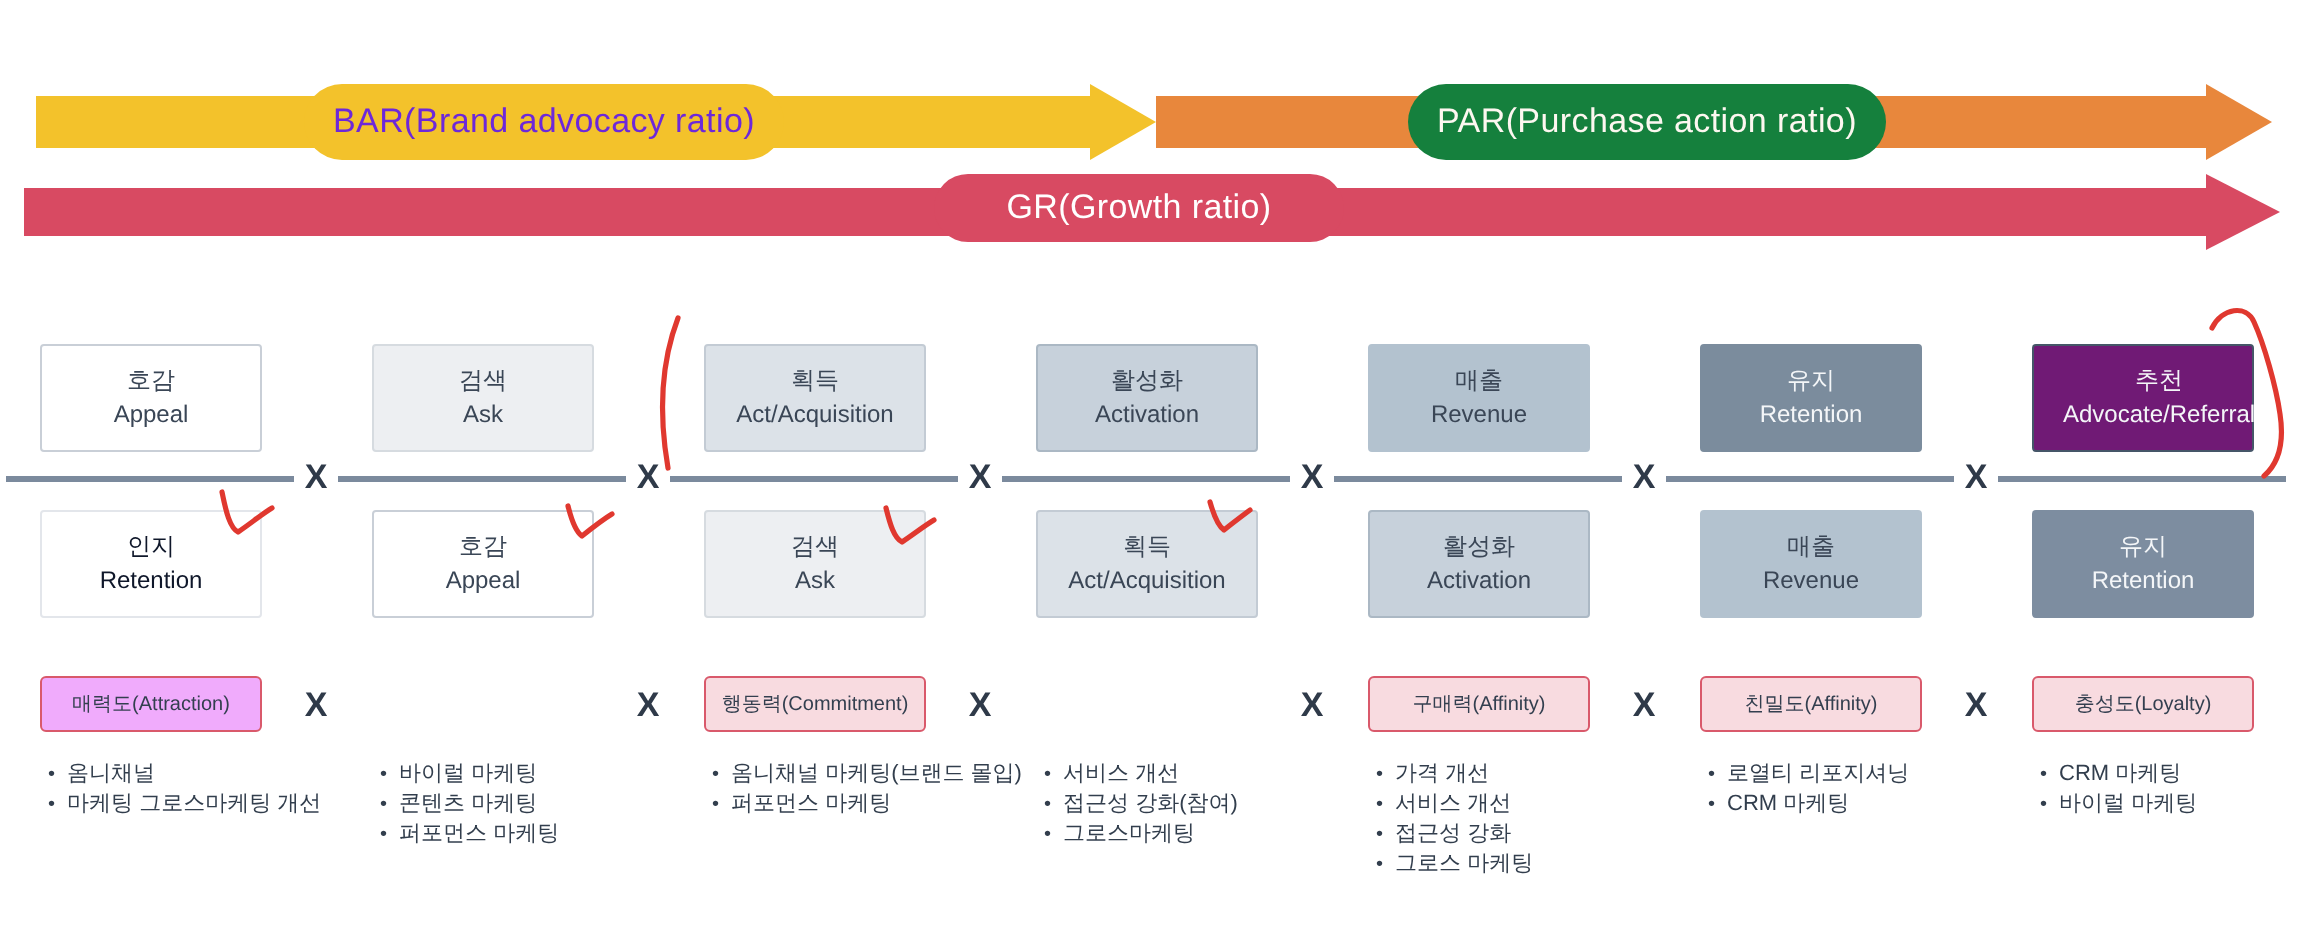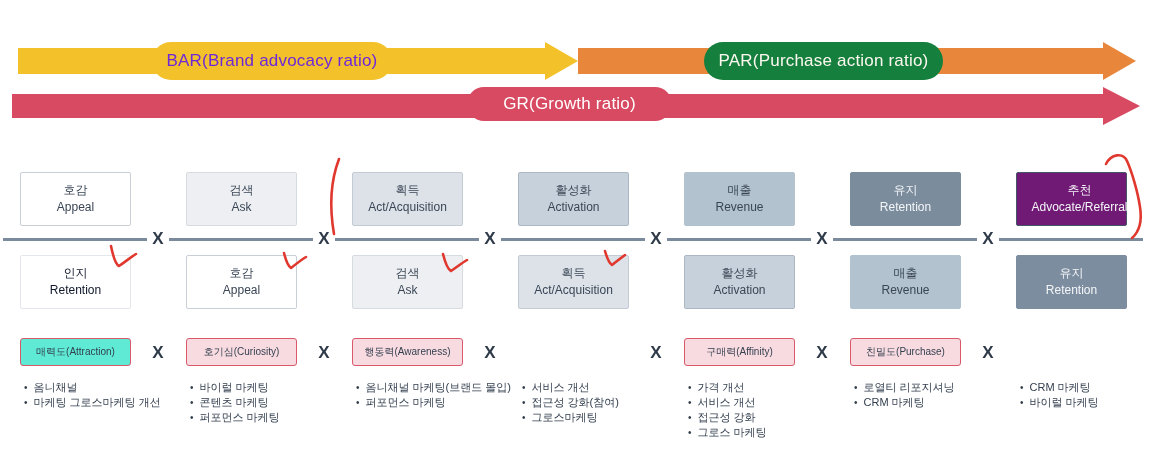--- a/index.html
+++ b/index.html
@@ -68,21 +68,21 @@
   <div class="col-cell" style="left: 3px;">
     <div class="stage-box numerator-box" style="background: rgb(255, 255, 255); border-color: rgb(201, 207, 215); color: rgb(58, 70, 86);">
       <span class="ko">호감</span>
       <span class="en">Appeal</span>
     </div>
     <div class="fraction-line" style="background: rgb(123, 138, 157);"></div>
     <div class="stage-box denominator-box" style="background: rgb(255, 255, 255); border-color: rgb(227, 230, 235); color: #0f172a;">
       <span class="ko">인지</span>
       <span class="en">Retention</span>
     </div>
-    <div class="metric-box" style="background: #5eead4; border-color: rgb(217, 89, 107); color: rgb(51, 63, 79);">매력도(Attraction)</div>
+    <div class="metric-box" style="background: #f0abfc; border-color: rgb(217, 89, 107); color: rgb(51, 63, 79);">매력도(Attraction)</div>
     <ul class="tactic-list">
           <li>
             <span class="dot">•</span>
             <span>옴니채널</span>
           </li>
           <li>
             <span class="dot">•</span>
             <span>마케팅 그로스마케팅 개선</span>
           </li>
         </ul>
@@ -92,21 +92,20 @@
   <div class="col-cell" style="left: 169px;">
     <div class="stage-box numerator-box" style="background: rgb(237, 239, 242); border-color: rgb(214, 219, 224); color: rgb(58, 70, 86);">
       <span class="ko">검색</span>
       <span class="en">Ask</span>
     </div>
     <div class="fraction-line" style="background: rgb(123, 138, 157);"></div>
     <div class="stage-box denominator-box" style="background: rgb(255, 255, 255); border-color: rgb(201, 207, 215); color: rgb(58, 70, 86);">
       <span class="ko">호감</span>
       <span class="en">Appeal</span>
     </div>
-    <div class="metric-box" style="background: rgb(248, 219, 224); border-color: rgb(217, 89, 107); color: rgb(51, 63, 79);">호기심(Curiosity)</div>
     <ul class="tactic-list">
           <li>
             <span class="dot">•</span>
             <span>바이럴 마케팅</span>
           </li>
           <li>
             <span class="dot">•</span>
             <span>콘텐츠 마케팅</span>
           </li>
           <li>
@@ -120,21 +119,21 @@
   <div class="col-cell" style="left: 335px;">
     <div class="stage-box numerator-box" style="background: rgb(220, 226, 232); border-color: rgb(195, 203, 212); color: rgb(58, 70, 86);">
       <span class="ko">획득</span>
       <span class="en">Act/Acquisition</span>
     </div>
     <div class="fraction-line" style="background: rgb(123, 138, 157);"></div>
     <div class="stage-box denominator-box" style="background: rgb(237, 239, 242); border-color: rgb(214, 219, 224); color: rgb(58, 70, 86);">
       <span class="ko">검색</span>
       <span class="en">Ask</span>
     </div>
-    <div class="metric-box" style="background: rgb(248, 219, 224); border-color: rgb(217, 89, 107); color: rgb(51, 63, 79);">행동력(Awareness)</div>
+    <div class="metric-box" style="background: rgb(248, 219, 224); border-color: rgb(217, 89, 107); color: rgb(51, 63, 79);">행동력(Commitment)</div>
     <ul class="tactic-list">
           <li>
             <span class="dot">•</span>
             <span>옴니채널 마케팅(브랜드 몰입)</span>
           </li>
           <li>
             <span class="dot">•</span>
             <span>퍼포먼스 마케팅</span>
           </li>
         </ul>
@@ -203,21 +202,21 @@
   <div class="col-cell" style="left: 833px;">
     <div class="stage-box numerator-box" style="background: rgb(123, 140, 157); border-color: rgb(123, 140, 157); color: rgb(244, 246, 248);">
       <span class="ko">유지</span>
       <span class="en">Retention</span>
     </div>
     <div class="fraction-line" style="background: rgb(123, 138, 157);"></div>
     <div class="stage-box denominator-box" style="background: rgb(179, 194, 207); border-color: rgb(179, 194, 207); color: rgb(58, 70, 86);">
       <span class="ko">매출</span>
       <span class="en">Revenue</span>
     </div>
-    <div class="metric-box" style="background: rgb(248, 219, 224); border-color: rgb(217, 89, 107); color: rgb(51, 63, 79);">친밀도(Purchase)</div>
+    <div class="metric-box" style="background: rgb(248, 219, 224); border-color: rgb(217, 89, 107); color: rgb(51, 63, 79);">친밀도(Affinity)</div>
     <ul class="tactic-list">
           <li>
             <span class="dot">•</span>
             <span>로열티 리포지셔닝</span>
           </li>
           <li>
             <span class="dot">•</span>
             <span>CRM 마케팅</span>
           </li>
         </ul>
@@ -227,20 +226,21 @@
   <div class="col-cell" style="left: 999px;">
     <div class="stage-box numerator-box" style="background: #701a75; border-color: rgb(69, 86, 104); color: rgb(244, 246, 248); padding-left: 16px;">
       <span class="ko">추천</span>
       <span class="en">Advocate/Referral</span>
     </div>
     <div class="fraction-line" style="background: rgb(123, 138, 157);"></div>
     <div class="stage-box denominator-box" style="background: rgb(125, 141, 160); border-color: rgb(125, 141, 160); color: rgb(244, 246, 248);">
       <span class="ko">유지</span>
       <span class="en">Retention</span>
     </div>
+    <div class="metric-box" style="background: rgb(248, 219, 224); border-color: rgb(217, 89, 107); color: rgb(51, 63, 79);">충성도(Loyalty)</div>
     <ul class="tactic-list">
           <li>
             <span class="dot">•</span>
             <span>CRM 마케팅</span>
           </li>
           <li>
             <span class="dot">•</span>
             <span>바이럴 마케팅</span>
           </li>
         </ul>

